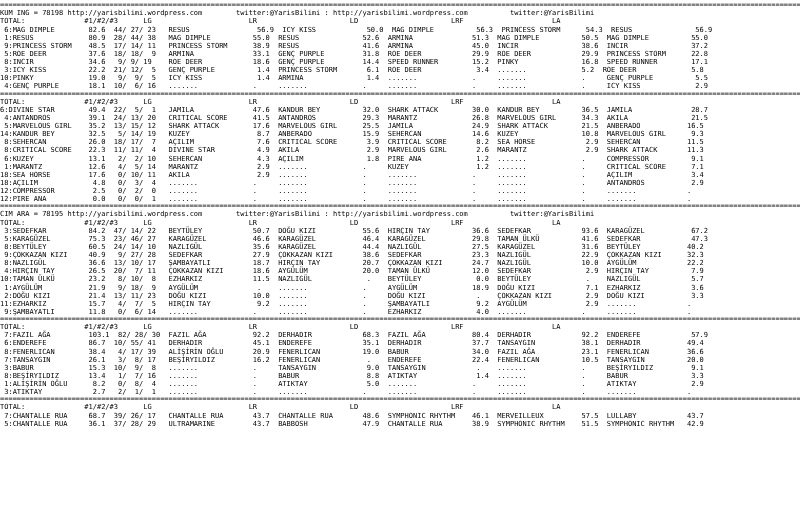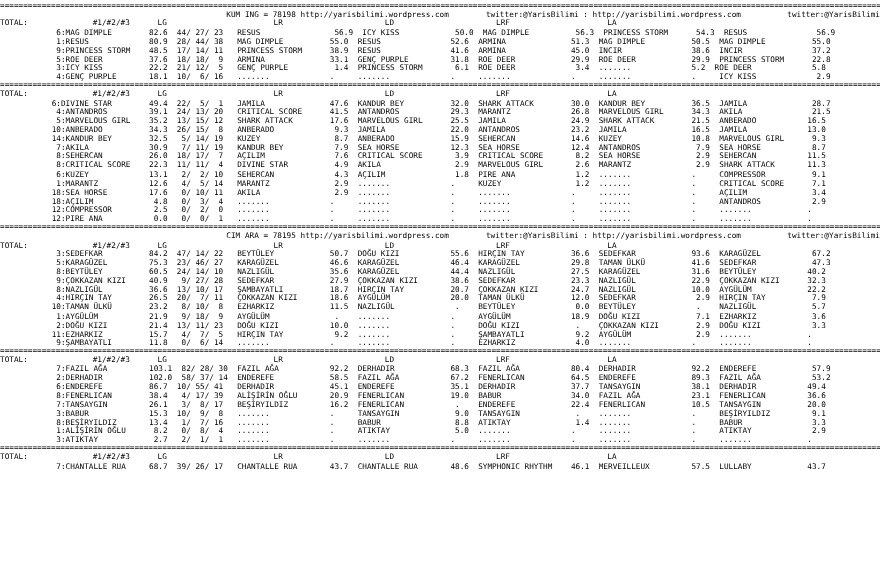--- a/index.html
+++ b/index.html
@@ -14,49 +14,49 @@
   }
   .page{width:800px;height:528px;position:relative;padding:2px 0 0 0;box-sizing:border-box;}
   .block{margin:0;padding:0;}
   .rule{
     white-space:pre;
     letter-spacing:0px;
     font-size:7px;
     line-height:7px;
     overflow:hidden;
   }
-  .hdr{white-space:pre;font-size:7px;line-height:8.4px;text-align:right;}
+  .hdr{white-space:pre;font-size:7px;line-height:8.4px;}
   .colhdr{white-space:pre;font-size:7px;line-height:8.4px;}
-  .row{white-space:pre;font-size:7px;line-height:8.1px;margin-left:47px;}
+  .row{white-space:pre;font-size:7px;line-height:8.1px;}
 </style>
 </head>
 <body>
 
 <div class="page">
   <div id="content">
       <div class="block">
         <div class="rule">================================================================================================================================================================================================================================</div>
         <div class="hdr">KUM ING = 78198 http://yarisbilimi.wordpress.com        twitter:@YarisBilimi : http://yarisbilimi.wordpress.com          twitter:@YarisBilimi</div>
         <div class="colhdr">TOTAL:              #1/#2/#3      LG                       LR                      LD                      LRF                     LA</div>
         <div class="row"> 6:MAG DIMPLE        82.6  44/ 27/ 23   RESUS                56.9  ICY KISS            50.0  MAG DIMPLE          56.3  PRINCESS STORM      54.3  RESUS               56.9</div>
         <div class="row"> 1:RESUS             80.9  28/ 44/ 38   MAG DIMPLE          55.0  RESUS               52.6  ARMINA              51.3  MAG DIMPLE          50.5  MAG DIMPLE          55.0</div>
         <div class="row"> 9:PRINCESS STORM    48.5  17/ 14/ 11   PRINCESS STORM      38.9  RESUS               41.6  ARMINA              45.0  INCIR               38.6  INCIR               37.2</div>
         <div class="row"> 5:ROE DEER          37.6  18/ 18/  9   ARMINA              33.1  GENÇ PURPLE         31.8  ROE DEER            29.9  ROE DEER            29.9  PRINCESS STORM      22.8</div>
+        <div class="row"> 8:INCIR             34.6   9/ 9/ 19    ROE DEER            18.6  GENÇ PURPLE         14.4  SPEED RUNNER        15.2  PINKY               16.8  SPEED RUNNER        17.1</div>
         <div class="row"> 3:ICY KISS          22.2  21/ 12/  5   GENÇ PURPLE          1.4  PRINCESS STORM       6.1  ROE DEER             3.4  .......             5.2  ROE DEER             5.8</div>
+        <div class="row">10:PINKY             19.0   9/  9/  5   ICY KISS             1.4  ARMINA               1.4  .......             .     .......             .     GENÇ PURPLE          5.5</div>
         <div class="row"> 4:GENÇ PURPLE       18.1  10/  6/ 16   .......             .     .......             .     .......             .     .......             .     ICY KISS             2.9</div>
       </div>
       <div class="block">
         <div class="rule">================================================================================================================================================================================================================================</div>
         <div class="colhdr">TOTAL:              #1/#2/#3      LG                       LR                      LD                      LRF                     LA</div>
         <div class="row">6:DIVINE STAR        49.4  22/  5/  1   JAMILA              47.6  KANDUR BEY          32.0  SHARK ATTACK        30.0  KANDUR BEY          36.5  JAMILA              28.7</div>
         <div class="row"> 4:ANTANDROS         39.1  24/ 13/ 20   CRITICAL SCORE      41.5  ANTANDROS           29.3  MARANTZ             26.8  MARVELOUS GIRL      34.3  AKILA               21.5</div>
         <div class="row"> 5:MARVELOUS GIRL    35.2  13/ 15/ 12   SHARK ATTACK        17.6  MARVELOUS GIRL      25.5  JAMILA              24.9  SHARK ATTACK        21.5  ANBERADO           16.5</div>
-        <div class="row">10:ANBERADO          34.3  26/ 15/  8   ANBERADO             9.3  JAMILA              22.0  ANTANDROS           23.2  JAMILA              16.5  JAMILA             13.0</div>
         <div class="row">14:KANDUR BEY        32.5   5/ 14/ 19   KUZEY                8.7  ANBERADO            15.9  SEHERCAN            14.6  KUZEY               10.8  MARVELOUS GIRL      9.3</div>
-        <div class="row"> 7:AKILA             30.9   7/ 11/ 19   KANDUR BEY           7.9  SEA HORSE           12.3  SEA HORSE           12.4  ANTANDROS            7.9  SEA HORSE           8.7</div>
         <div class="row"> 8:SEHERCAN          26.0  18/ 17/  7   AÇILIM               7.6  CRITICAL SCORE       3.9  CRITICAL SCORE       8.2  SEA HORSE            2.9  SEHERCAN           11.5</div>
         <div class="row"> 8:CRITICAL SCORE    22.3  11/ 11/  4   DIVINE STAR          4.9  AKILA                2.9  MARVELOUS GIRL       2.6  MARANTZ              2.9  SHARK ATTACK       11.3</div>
         <div class="row"> 6:KUZEY             13.1   2/  2/ 10   SEHERCAN             4.3  AÇILIM               1.8  PIRE ANA             1.2  .......             .     COMPRESSOR          9.1</div>
         <div class="row"> 1:MARANTZ           12.6   4/  5/ 14   MARANTZ              2.9  .......             .     KUZEY                1.2  .......             .     CRITICAL SCORE      7.1</div>
         <div class="row">18:SEA HORSE         17.6   0/ 10/ 11   AKILA                2.9  .......             .     .......             .     .......             .     AÇILIM              3.4</div>
         <div class="row">18:AÇILIM             4.8   0/  3/  4   .......             .     .......             .     .......             .     .......             .     ANTANDROS           2.9</div>
         <div class="row">12:COMPRESSOR         2.5   0/  2/  0   .......             .     .......             .     .......             .     .......             .     .......            .</div>
         <div class="row">12:PIRE ANA           0.0   0/  0/  1   .......             .     .......             .     .......             .     .......             .     .......            .</div>
       </div>
       <div class="block">
@@ -72,28 +72,28 @@
         <div class="row">10:TAMAN ÜLKÜ        23.2   8/ 10/  8   EZHARKIZ            11.5  NAZLIGÜL             .    BEYTÜLEY             0.0  BEYTÜLEY             .    NAZLIGÜL            5.7</div>
         <div class="row"> 1:AYGÜLÜM           21.9   9/ 18/  9   AYGÜLÜM              .    .......             .     AYGÜLÜM             18.9  DOĞU KIZI            7.1  EZHARKIZ            3.6</div>
         <div class="row"> 2:DOĞU KIZI         21.4  13/ 11/ 23   DOĞU KIZI           10.0  .......             .     DOĞU KIZI            .    ÇOKKAZAN KIZI        2.9  DOĞU KIZI           3.3</div>
         <div class="row">11:EZHARKIZ          15.7   4/  7/  5   HIRÇIN TAY           9.2  .......             .     ŞAMBAYATLI           9.2  AYGÜLÜM              2.9  .......            .</div>
         <div class="row"> 9:ŞAMBAYATLI        11.8   0/  6/ 14   .......             .     .......             .     EZHARKIZ             4.0  .......             .     .......            .</div>
       </div>
       <div class="block">
         <div class="rule">================================================================================================================================================================================================================================</div>
         <div class="colhdr">TOTAL:              #1/#2/#3      LG                       LR                      LD                      LRF                     LA</div>
         <div class="row"> 7:FAZIL AĞA         103.1  82/ 28/ 30  FAZIL AĞA           92.2  DERHADIR            68.3  FAZIL AĞA           80.4  DERHADIR            92.2  ENDEREFE            57.9</div>
-        <div class="row"> 2:DERHADIR          102.0  58/ 37/ 14  ENDEREFE            58.5  FAZIL AĞA           67.2  FENERLICAN          64.5  ENDEREFE            89.3  FAZIL AĞA           53.2</div>
         <div class="row"> 6:ENDEREFE          86.7  10/ 55/ 41   DERHADIR            45.1  ENDEREFE            35.1  DERHADIR            37.7  TANSAYGIN           38.1  DERHADIR           49.4</div>
         <div class="row"> 8:FENERLICAN        38.4   4/ 17/ 39   ALİŞİRİN OĞLU       20.9  FENERLICAN          19.0  BABUR               34.0  FAZIL AĞA           23.1  FENERLICAN         36.6</div>
         <div class="row"> 7:TANSAYGIN         26.1   3/  8/ 17   BEŞİRYILDIZ         16.2  FENERLICAN           .    ENDEREFE            22.4  FENERLICAN          10.5  TANSAYGIN          20.0</div>
         <div class="row"> 3:BABUR             15.3  10/  9/  8   .......             .     TANSAYGIN            9.0  TANSAYGIN            .    .......             .     BEŞİRYILDIZ         9.1</div>
         <div class="row"> 8:BEŞİRYILDIZ       13.4   1/  7/ 16   .......             .     BABUR                8.8  ATIKTAY              1.4  .......             .     BABUR               3.3</div>
         <div class="row"> 1:ALİŞİRİN OĞLU      8.2   0/  8/  4   .......             .     ATIKTAY              5.0  .......             .     .......             .     ATIKTAY             2.9</div>
         <div class="row"> 3:ATIKTAY            2.7   2/  1/  1   .......             .     .......             .     .......             .     .......             .     .......            .</div>
       </div>
       <div class="block">
         <div class="rule">================================================================================================================================================================================================================================</div>
         <div class="colhdr">TOTAL:              #1/#2/#3      LG                       LR                      LD                      LRF                     LA</div>
         <div class="row"> 7:CHANTALLE RUA     68.7  39/ 26/ 17   CHANTALLE RUA       43.7  CHANTALLE RUA       48.6  SYMPHONIC RHYTHM    46.1  MERVEILLEUX         57.5  LULLABY            43.7</div>
+        <div class="row"> 5:CHANTALLE RUA     36.1  37/ 28/ 29   ULTRAMARINE         43.7  BABBOSH             47.9  CHANTALLE RUA       38.9  SYMPHONIC RHYTHM    51.5  SYMPHONIC RHYTHM   42.9</div>
       </div>
     </div>
 </div>
 
 </body></html>

